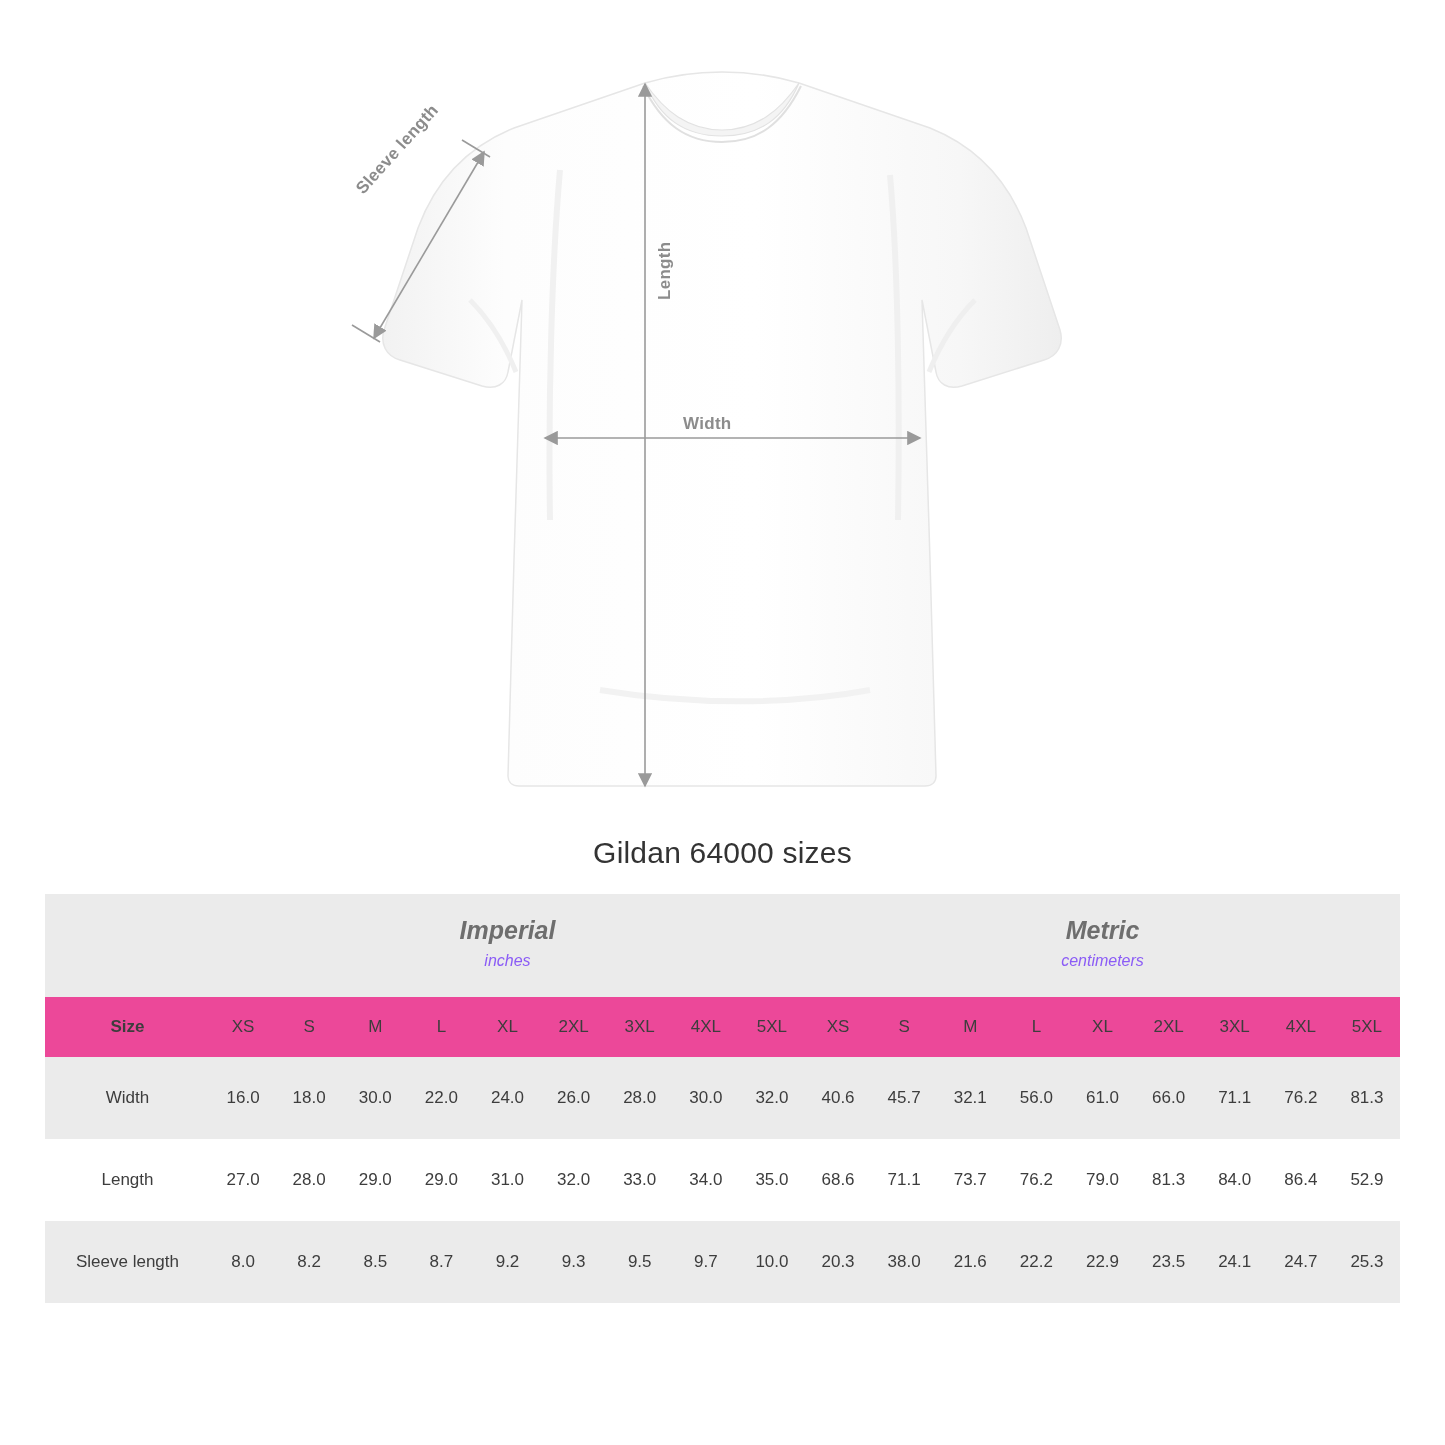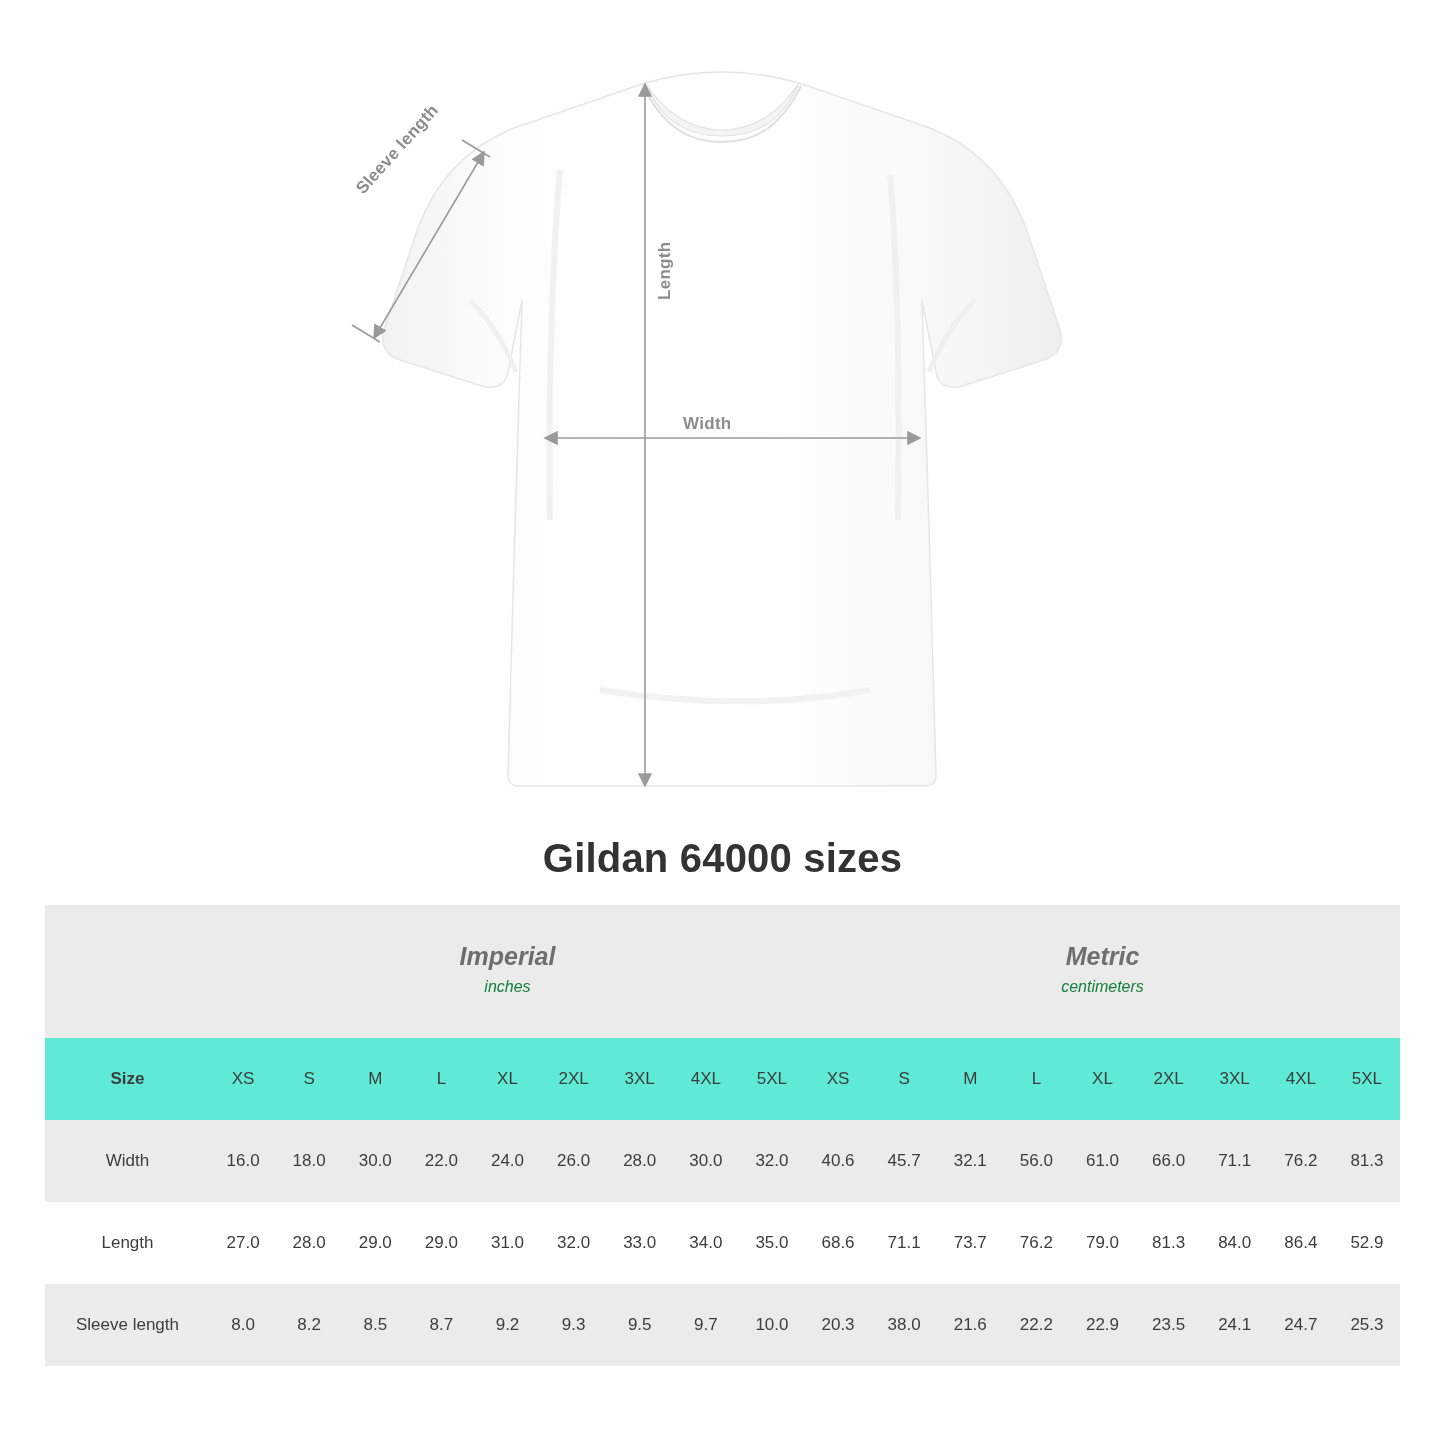--- a/index.html
+++ b/index.html
@@ -50,22 +50,22 @@
     left: 683px;
     top: 414px;
   }
 
   
   .title-block {
     text-align: center;
     margin-top: 6px;
   }
   .chart-title {
-    font-size: 40px;
-    font-weight: bold;
+    font-size: 30px;
+    font-weight: normal;
     color: #333333;
     margin: 0;
     letter-spacing: 0.2px;
   }
   .chart-note {
     font-size: 17px;
     font-style: italic;
     color: #767676;
     margin: 16px 0 0 0;
   }
@@ -83,39 +83,39 @@
   table.size-table td,
   table.size-table th {
     text-align: center;
     vertical-align: middle;
     font-size: 17px;
     color: #3d3d3d;
     font-weight: normal;
     padding: 0;
   }
   .unit-header td {
-    height: 133px;
+    height: 103px;
     background: #ebebeb;
   }
   .unit-name {
     font-size: 25px;
     font-weight: bold;
     font-style: italic;
     color: #6e6e6e;
     line-height: 1.25;
   }
   .unit-sub {
     font-size: 16px;
     font-style: italic;
-    color: #15803d;
+    color: #8b5cf6;
     line-height: 1.9;
   }
   .row-size td {
-    height: 82px;
-    background: #5eead4;
+    height: 60px;
+    background: #ec4899;
     font-weight: bold;
     font-size: 17px;
   }
   .row-size td.rowhead {
     font-weight: bold;
   }
   .row-band td {
     height: 82px;
     background: #ebebeb;
   }

